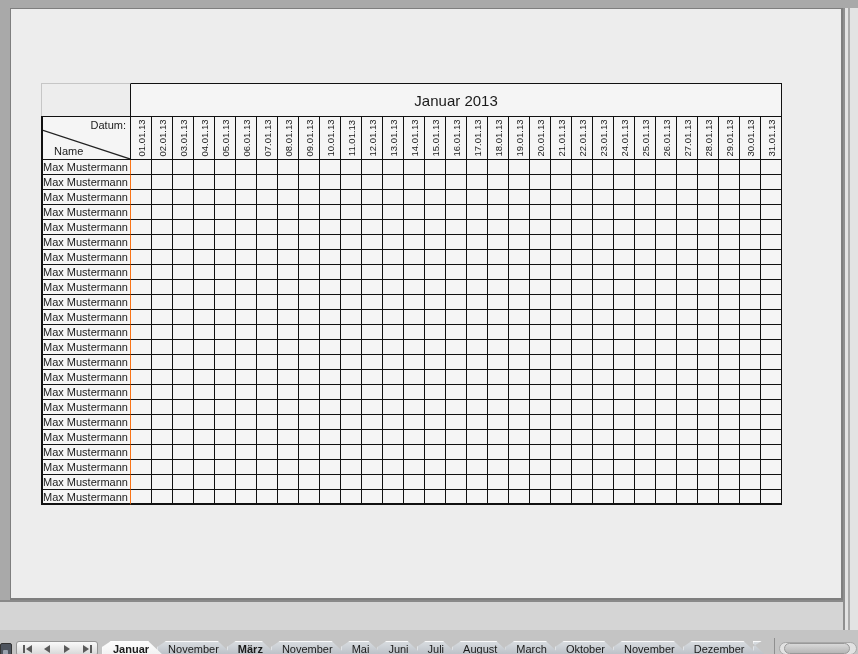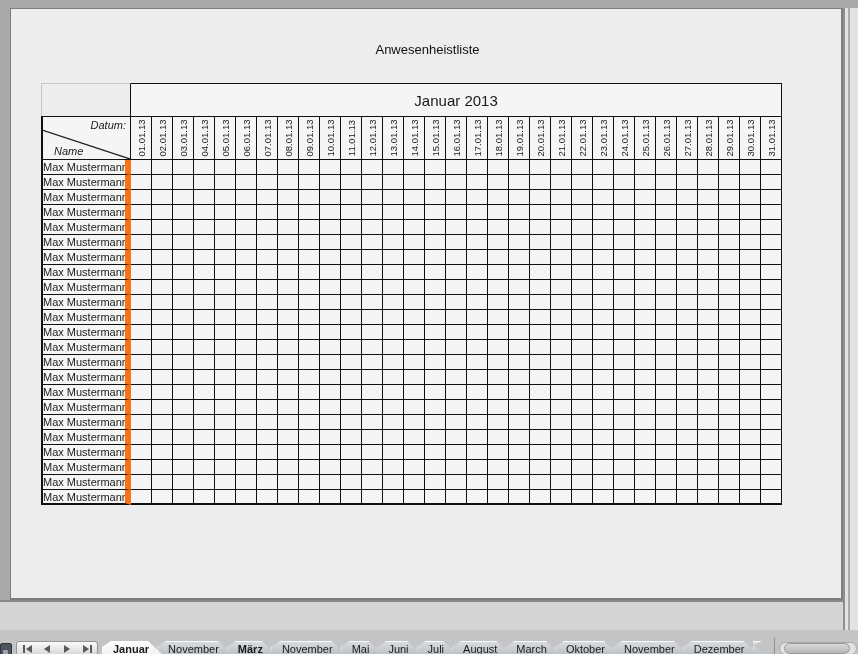--- a/index.html
+++ b/index.html
@@ -37,38 +37,38 @@
     border-left:1px solid #C6C6C6;
     border-right:1px solid #111;
   }
   .month-header {
     height:33px; text-align:center; vertical-align:middle;
     font-size:15px; border-top:1px solid #111; border-right:1px solid #111;
   }
   .diag-cell {
     position:relative; height:44px;
     border-left:2px solid #111; border-top:1px solid #111;
-    border-right:1px solid #111; border-bottom:1px solid #111;font-style:italic;
+    border-right:1px solid #111; border-bottom:1px solid #111;
   }
   .diag-cell svg { position:absolute; left:0; top:0; width:100%; height:100%; }
   .datum-label { position:absolute; top:2px; right:4px; font-size:11px; }
   .name-label  { position:absolute; bottom:2px; left:3px; font-size:11px;padding-left:8px; }
 
   .date-cell {
     position:relative; height:44px;
     border-top:1px solid #111; border-right:1px solid #111; border-bottom:1px solid #111;
   }
   .date-cell .rot {
     position:absolute; left:50%; top:50%;
     transform:translate(-50%,-50%) rotate(-90deg);
     white-space:nowrap; font-size:9.5px; letter-spacing:0;
   }
   .name-cell {
     height:15px; font-size:11px; padding-left:3px; vertical-align:middle;
-    border-left:2px solid #111; border-right:6px solid #f97316; border-bottom:1px solid #111;
+    border-left:2px solid #111; border-right:1px solid #f97316; border-bottom:1px solid #111;
     white-space:nowrap; overflow:hidden;
   }
   .data-cell { border-right:1px solid #111; border-bottom:1px solid #111; }
   tr.last-row td { border-bottom-width:2px; }
 
   
   .right-strip {
     position:absolute; left:843px; top:8px; width:15px; height:622px;
     background:#E3E3E3; border-left:2px solid #8F8F8F;
   }
@@ -135,21 +135,20 @@
   .hscroll-thumb {
     position:absolute; left:4px; top:0px; height:11px; width:66px;
     background:linear-gradient(#D9D9D9,#B6B6B6);
     border:1px solid #999; border-radius:6px;
   }
 </style>
 </head>
 <body>
 
 <div class="paper">
-  <div class="doc-title">Anwesenheistliste</div>
 
   <table class="sheet">
     <colgroup>
         <col style="width: 90px;">
         <col style="width: 21px;">
         <col style="width: 21px;">
         <col style="width: 21px;">
         <col style="width: 21px;">
         <col style="width: 21px;">
         <col style="width: 21px;">

